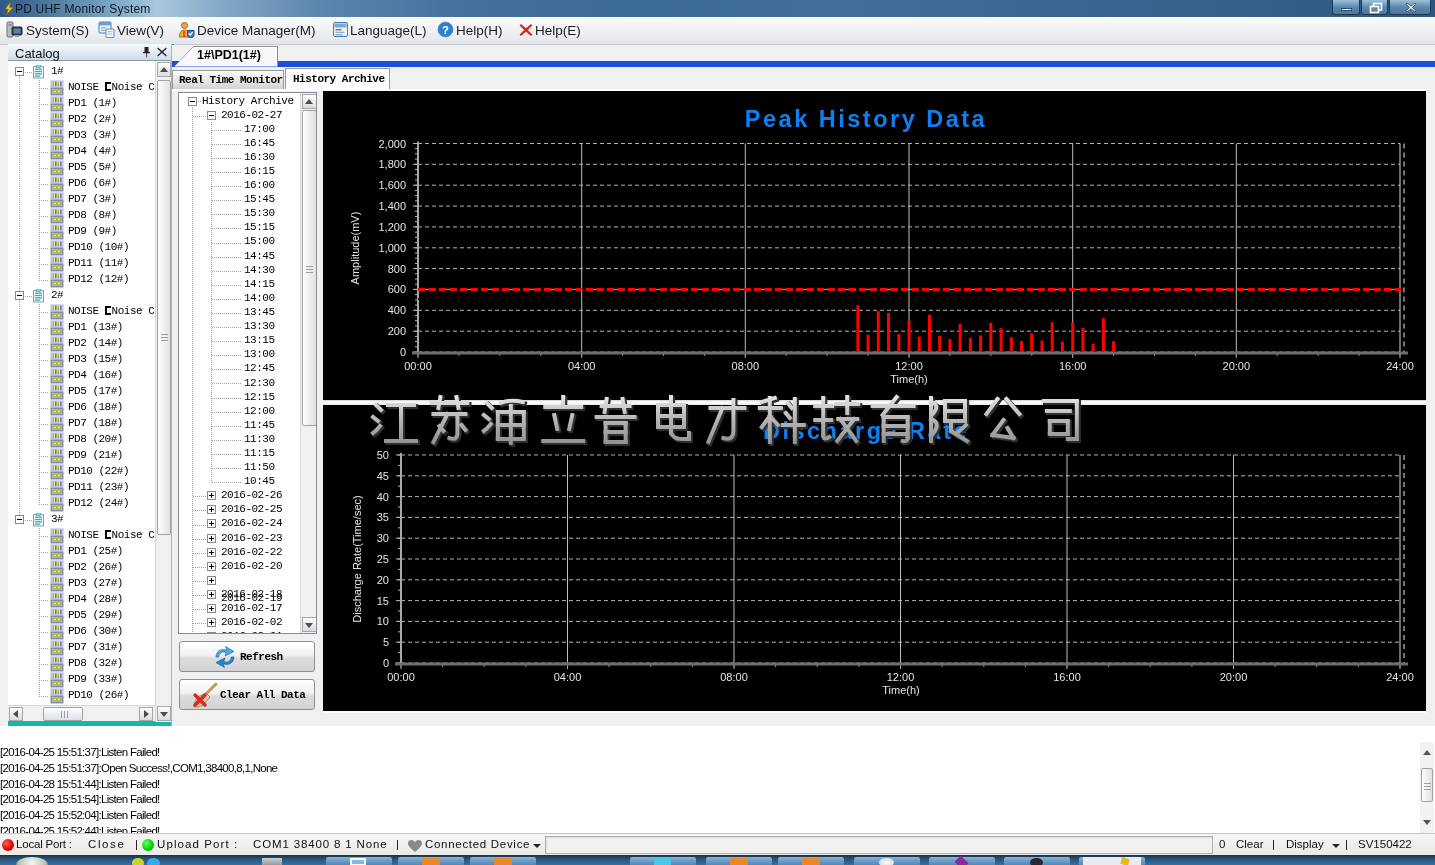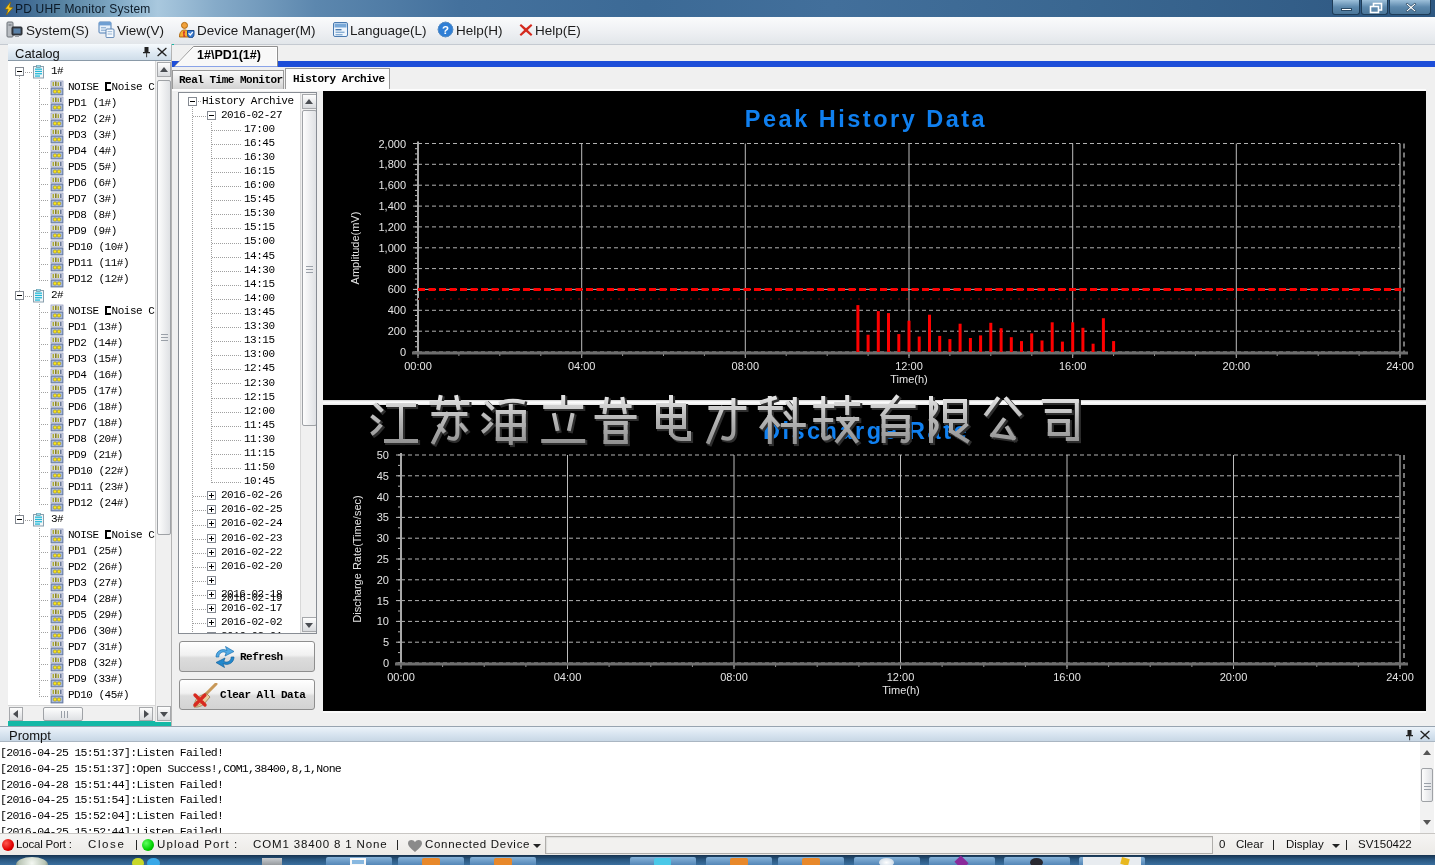--- a/index.html
+++ b/index.html
@@ -36,21 +36,21 @@
 #page{left:172px;top:89px;width:1254px;height:637px;background:#f0f0f0}
 #treepanel{left:6px;top:3px;width:139px;height:542px;background:#fff;border:1px solid #888d94;overflow:hidden}
 .btn{position:absolute;left:7px;width:136px;height:31px;background:linear-gradient(#ffffff,#f1f1f1 45%,#dcdcdc 55%,#d3d3d3);border:1px solid #8e8e8e;border-radius:3px}
 
 #charts{left:323px;top:91px;width:1103px;height:620px;background:#000}
 #csep{position:absolute;left:0px;top:309px;width:1103px;height:5px;background:linear-gradient(#cfcfcf,#ffffff 40%,#e8e8e8)}
 
 #prompt{left:0;top:726px;width:1435px;height:107px;background:#fff}
 #phead{left:0;top:0;width:1435px;height:16px;background:linear-gradient(#ecf3fa,#d5e2ee 60%,#c8d7e5);border-top:1px solid #98a4b0;border-bottom:1px solid #aab6c2}
 #phead .t{position:absolute;left:9px;top:1px;font-size:13px;color:#111}
-.plog{position:absolute;left:0px;font-family:Liberation Mono, monospace;font-size:11.5px;letter-spacing:-0.7px;color:#000;white-space:pre}
+.plog{position:absolute;left:0px;font-family:Liberation Sans, sans-serif;font-size:11.5px;letter-spacing:-0.7px;color:#000;white-space:pre}
 
 #statusbar{left:0;top:833px;width:1435px;height:22px;background:linear-gradient(#f6f5f3,#eceae7);border-top:1px solid #c8c6c3}
 .sbt{position:absolute;top:4px;font-size:11.5px;color:#101010;white-space:pre}
 #taskbar{left:0;top:855px;width:1435px;height:10px;background:linear-gradient(#16324e,#29567f 45%,#3a6f9e);overflow:hidden}
 .tbtn{position:absolute;top:2px;height:9px;border-radius:2px 2px 0 0}
 </style></head><body>
 <div class="abs" id="titlebar">
     <svg class="abs" style="left:3px;top:2px" width="12" height="13" viewBox="0 0 12 13">
       <path d="M7.5 0 L2 7 L5.2 7.3 L3.4 13 L10 5.6 L6.6 5.2 Z" fill="#f7c71e" stroke="#8a6400" stroke-width="0.7"></path>
     </svg>
@@ -639,21 +639,21 @@
         <rect x="1" y="1" width="12" height="6" fill="#e6e9f2" stroke="#8890b8" stroke-width="0.7"></rect>
         <rect x="2.5" y="2" width="1.6" height="4" fill="#a8a832"></rect>
         <rect x="5" y="1.6" width="1.6" height="4.4" fill="#888028"></rect>
         <rect x="7.5" y="2.2" width="1.6" height="3.8" fill="#a8a832"></rect>
         <rect x="10" y="1.8" width="1.6" height="4.2" fill="#6a7a9a"></rect>
         <rect x="1" y="8" width="12" height="7" fill="#8aa0c8" stroke="#5a6a92" stroke-width="0.7"></rect>
         <rect x="2" y="9" width="10" height="5" fill="#aabcd8"></rect>
         <circle cx="5" cy="11.5" r="1.7" fill="#f8e820" stroke="#907810" stroke-width="0.5"></circle>
         <circle cx="9" cy="11.5" r="1.7" fill="#f8e820" stroke="#907810" stroke-width="0.5"></circle>
       </svg>
-      <div class="trow mono" style="left:60px;top:628px">PD10 (45#)</div>
+      <div class="trow mono" style="left:60px;top:628px">PD10 (26#)</div>
       <div class="dotv" style="left:31px;top:19px;height:200px"></div>
       <div class="dotv" style="left:31px;top:243px;height:200px"></div>
       <div class="dotv" style="left:31px;top:467px;height:168px"></div>
     </div>
     <div class="abs vsb" style="left:147px;top:17px;width:16px;height:661px">
       <div class="sbtn" style="left:1px;top:1px;width:14px;height:15px"></div>
       <div class="arr" style="left:4px;top:6px;border-left:4px solid transparent;border-right:4px solid transparent;border-bottom:5px solid #4a4d52"></div>
       <div class="sbtn" style="left:1px;top:645px;width:14px;height:15px"></div>
       <div class="arr" style="left:4px;top:651px;border-left:4px solid transparent;border-right:4px solid transparent;border-top:5px solid #4a4d52"></div>
       <div class="sthumb" style="left:1px;top:19px;width:14px;height:455px">
@@ -1337,29 +1337,20 @@
         <path d="M15.0 26.0 L33.0 26.0" stroke="url(#wg)" stroke-width="4.0" fill="none" stroke-linecap="square"></path>
         <path d="M15.0 26.0 L15.0 39.0" stroke="url(#wg)" stroke-width="4.0" fill="none" stroke-linecap="square"></path>
         <path d="M33.0 26.0 L33.0 39.0" stroke="url(#wg)" stroke-width="4.0" fill="none" stroke-linecap="square"></path>
         <path d="M15.0 39.0 L33.0 39.0" stroke="url(#wg)" stroke-width="4.0" fill="none" stroke-linecap="square"></path>
       </g>
     </svg>
   </div>
 <div class="abs" style="left:323px;top:711px;width:1103px;height:2px;background:#fafafa"></div>
 <div class="abs" style="left:172px;top:89px;width:1254px;height:2px;background:#fdfdfd"></div>
 <div class="abs" id="prompt">
-    <div class="abs" id="phead">
-      <div class="t">Prompt</div>
-      <svg class="abs" style="left:1405px;top:3px" width="9" height="11" viewBox="0 0 9 11">
-        <path d="M2.5 0 h4 v5 h-4 Z M1 5 h7 v1.2 h-7 Z M4.2 6.2 h0.9 v4 h-0.9 Z" fill="#222"></path>
-      </svg>
-      <svg class="abs" style="left:1420px;top:3px" width="10" height="10" viewBox="0 0 10 10">
-        <path d="M1 0.6 L5 3.9 L9 0.6 L9.8 1.5 L6 5 L9.8 8.5 L9 9.4 L5 6.1 L1 9.4 L0.2 8.5 L4 5 L0.2 1.5 Z" fill="#222"></path>
-      </svg>
-    </div>
     <div class="plog" style="top:20px">[2016-04-25 15:51:37]:Listen Failed!</div>
     <div class="plog" style="top:36px">[2016-04-25 15:51:37]:Open Success!,COM1,38400,8,1,None</div>
     <div class="plog" style="top:52px">[2016-04-28 15:51:44]:Listen Failed!</div>
     <div class="plog" style="top:67px">[2016-04-25 15:51:54]:Listen Failed!</div>
     <div class="plog" style="top:83px">[2016-04-25 15:52:04]:Listen Failed!</div>
     <div class="plog" style="top:99px">[2016-04-25 15:52:44]:Listen Failed!</div>
     <div class="abs" style="left:1420px;top:16px;width:14px;height:91px;background:#f2f2f2">
       <div class="arr" style="left:3px;top:8px;border-left:4px solid transparent;border-right:4px solid transparent;border-bottom:5px solid #555"></div>
       <div class="sthumb" style="left:1px;top:26px;width:12px;height:34px">
         <div class="grip" style="top:14px;left:2px"></div>

